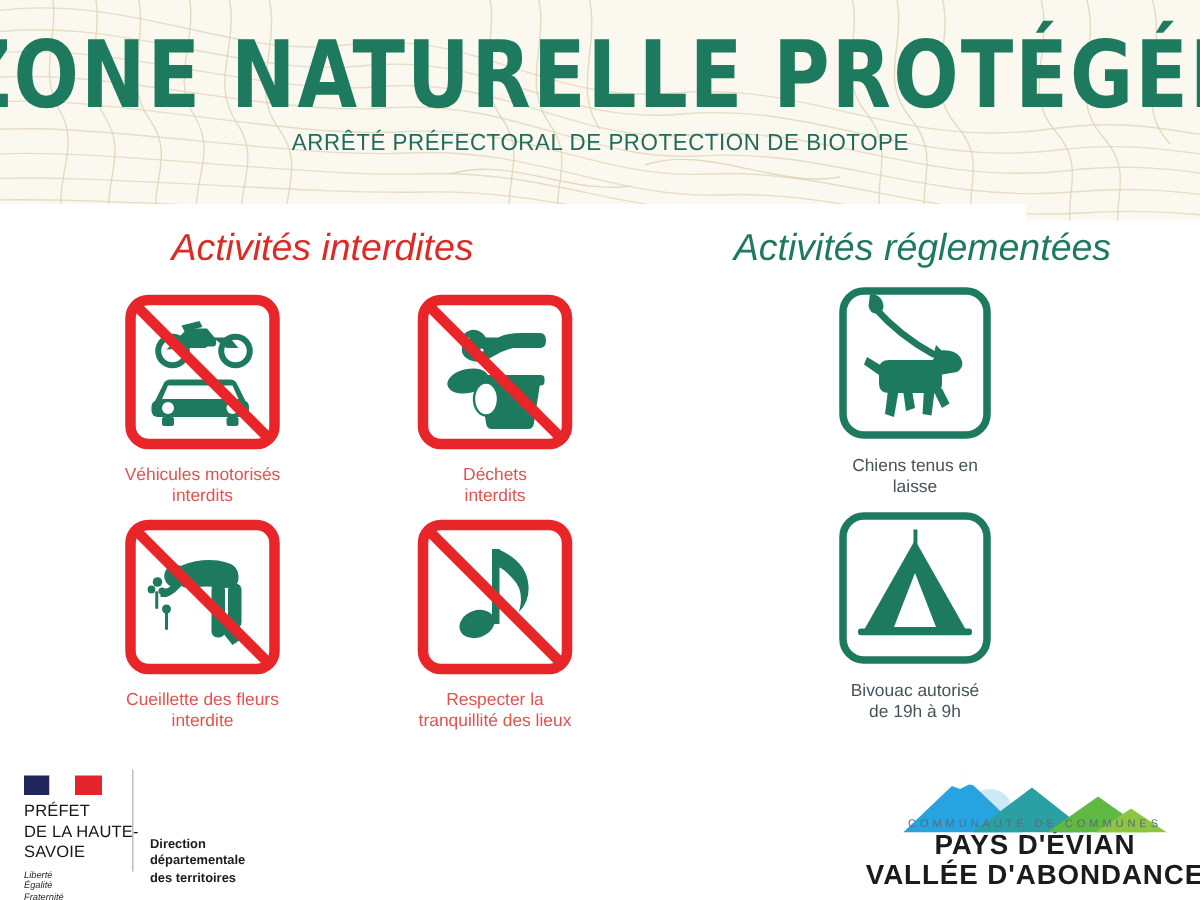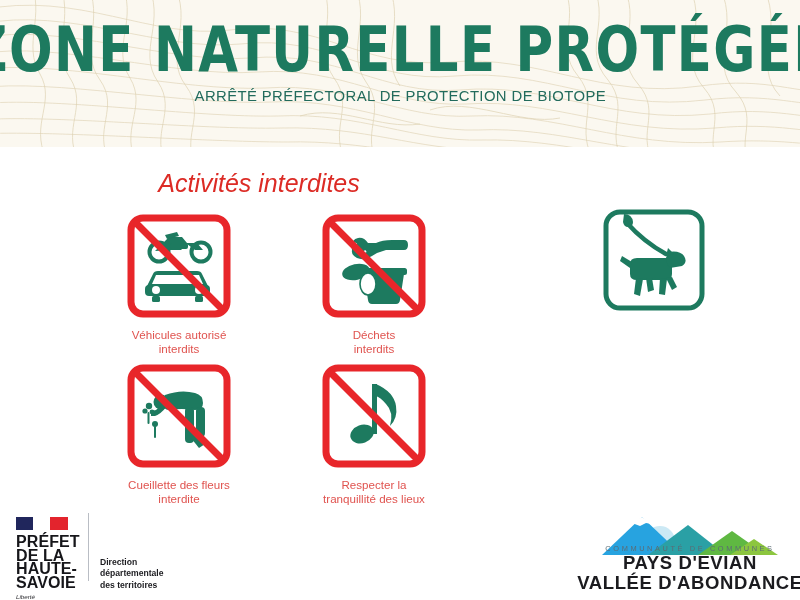--- a/index.html
+++ b/index.html
@@ -53,24 +53,23 @@
     font-size: 15.5px;
     letter-spacing: 0.4px;
     color: #226b5c;
     white-space: nowrap;
     transform: scaleX(0.96);
   }
 
   
   #content {
     position: absolute;
-    left: 0; top: 154px;
+    left: 0; top: 136px;
     width: 684px; height: 358px;
     background: #ffffff;
-    margin-left: 44px;
   }
 
   .section-heading {
     position: absolute;
     font-style: italic;
     font-size: 25px;
     font-weight: 400;
     white-space: nowrap;
   }
   #heading-forbidden {
@@ -128,22 +127,22 @@
     left: 16px; top: 12px;
     display: flex;
     align-items: flex-start;
   }
   #marianne-block { width: 86px; }
   #flag-row { display: flex; height: 13px; width: 52px; margin-bottom: 5px; }
   .flag-blue  { width: 17px; background: #20265c; }
   .flag-white { width: 17px; background: #ffffff; }
   .flag-red   { width: 18px; background: #e3242d; }
   #prefet-name {
-    font-size: 16px;
-    font-weight: 700;
+    font-size: 11px;
+    font-weight: 400;
     line-height: 13.5px;
     color: #16161a;
     letter-spacing: 0.1px;
     white-space: pre-line;
   }
   #devise {
     margin-top: 4px;
     font-style: italic;
     font-size: 6.2px;
     line-height: 7.6px;
@@ -243,20 +242,21 @@
 
   <div id="header-inner">
     <div id="poster-title">ZONE NATURELLE PROTÉGÉE</div>
     <div id="poster-subtitle">ARRÊTÉ PRÉFECTORAL DE PROTECTION DE BIOTOPE</div>
   </div>
 </div>
 
 <div id="content">
 
   <div class="section-heading" id="heading-forbidden">Activités interdites</div>
+  <div class="section-heading" id="heading-regulated">Activités réglementées</div>
 
   <div class="pictogram-cell" id="cell-vehicles">
     <div class="picto-box">
       <svg viewBox="0 0 108 108" width="108" height="108">
         <rect x="6" y="6" width="96" height="96" rx="12" ry="12" fill="#fff" stroke="#e8262a" stroke-width="7"></rect>
         <g fill="#1d7a5f">
 
           <circle cx="34" cy="40" r="9.5" fill="none" stroke="#1d7a5f" stroke-width="4"></circle>
           <circle cx="76" cy="40" r="9.5" fill="none" stroke="#1d7a5f" stroke-width="4"></circle>
           <path d="M30 39 L44 25 L57 25 L62 31 L72 31 L78 38 L70 38 L62 32 L56 38 L46 38 Z"></path>
@@ -269,21 +269,21 @@
           <rect x="20" y="73" width="65" height="11" rx="4"></rect>
           <rect x="27" y="84" width="8" height="6" rx="1.5"></rect>
           <rect x="70" y="84" width="8" height="6" rx="1.5"></rect>
           <circle cx="31" cy="78" r="4" fill="#ffffff"></circle>
           <circle cx="74" cy="78" r="4" fill="#ffffff"></circle>
           <path d="M31 63 L74 63 L78 72 L27 72 Z" fill="#ffffff"></path>
         </g>
         <line x1="12" y1="12" x2="96" y2="96" stroke="#e8262a" stroke-width="7" stroke-linecap="round"></line>
       </svg>
     </div>
-    <div class="picto-caption caption-forbidden">Véhicules autorisé
+    <div class="picto-caption caption-forbidden">Véhicules motorisés
 interdits</div>
   </div>
 
   <div class="pictogram-cell" id="cell-waste">
     <div class="picto-box">
       <svg viewBox="0 0 108 108" width="108" height="108">
         <rect x="6" y="6" width="96" height="96" rx="12" ry="12" fill="#fff" stroke="#e8262a" stroke-width="7"></rect>
         <g fill="#1d7a5f">
 
           <path d="M32 38 Q30 28 38 26 Q44 25 48 31 L56 31 Q62 28 72 28 L84 28 Q88 28 88 33 Q88 38 84 38 L66 38 Q58 40 52 44 Q44 49 37 46 Q31 43 32 38 Z"></path>
@@ -366,22 +366,43 @@
 
           <path d="M32 56 L22 50 L20 55 L30 62 Z"></path>
 
           <path d="M36 72 L34 88 L40 90 L43 73 Z"></path>
           <path d="M46 72 L48 86 L54 84 L52 72 Z"></path>
           <path d="M60 72 L59 88 L65 89 L67 73 Z"></path>
           <path d="M66 72 L72 84 L77 81 L72 71 Z"></path>
         </g>
       </svg>
     </div>
-  </div>
-
+    <div class="picto-caption caption-regulated">Chiens tenus en
+laisse</div>
+  </div>
+
+  <div class="pictogram-cell" id="cell-bivouac">
+    <div class="picto-box">
+      <svg viewBox="0 0 108 108" width="108" height="108">
+        <rect x="6" y="6" width="96" height="96" rx="14" ry="14" fill="#fff" stroke="#1d7a5f" stroke-width="5"></rect>
+        <g fill="#1d7a5f">
+
+          <rect x="53" y="15" width="2.6" height="12"></rect>
+
+          <path d="M54 22 L88 82 L20 82 Z"></path>
+
+          <path d="M54 44 L68 80 L40 80 Z" fill="#ffffff"></path>
+
+          <rect x="16" y="81" width="76" height="4.5" rx="2"></rect>
+        </g>
+      </svg>
+    </div>
+    <div class="picto-caption caption-regulated">Bivouac autorisé
+de 19h à 9h</div>
+  </div>
 
 </div>
 
 <div id="footer">
 
   <div id="marianne-logo">
     <div id="marianne-block">
       <div id="flag-row">
         <div class="flag-blue"></div>
           <div class="flag-white"></div>

